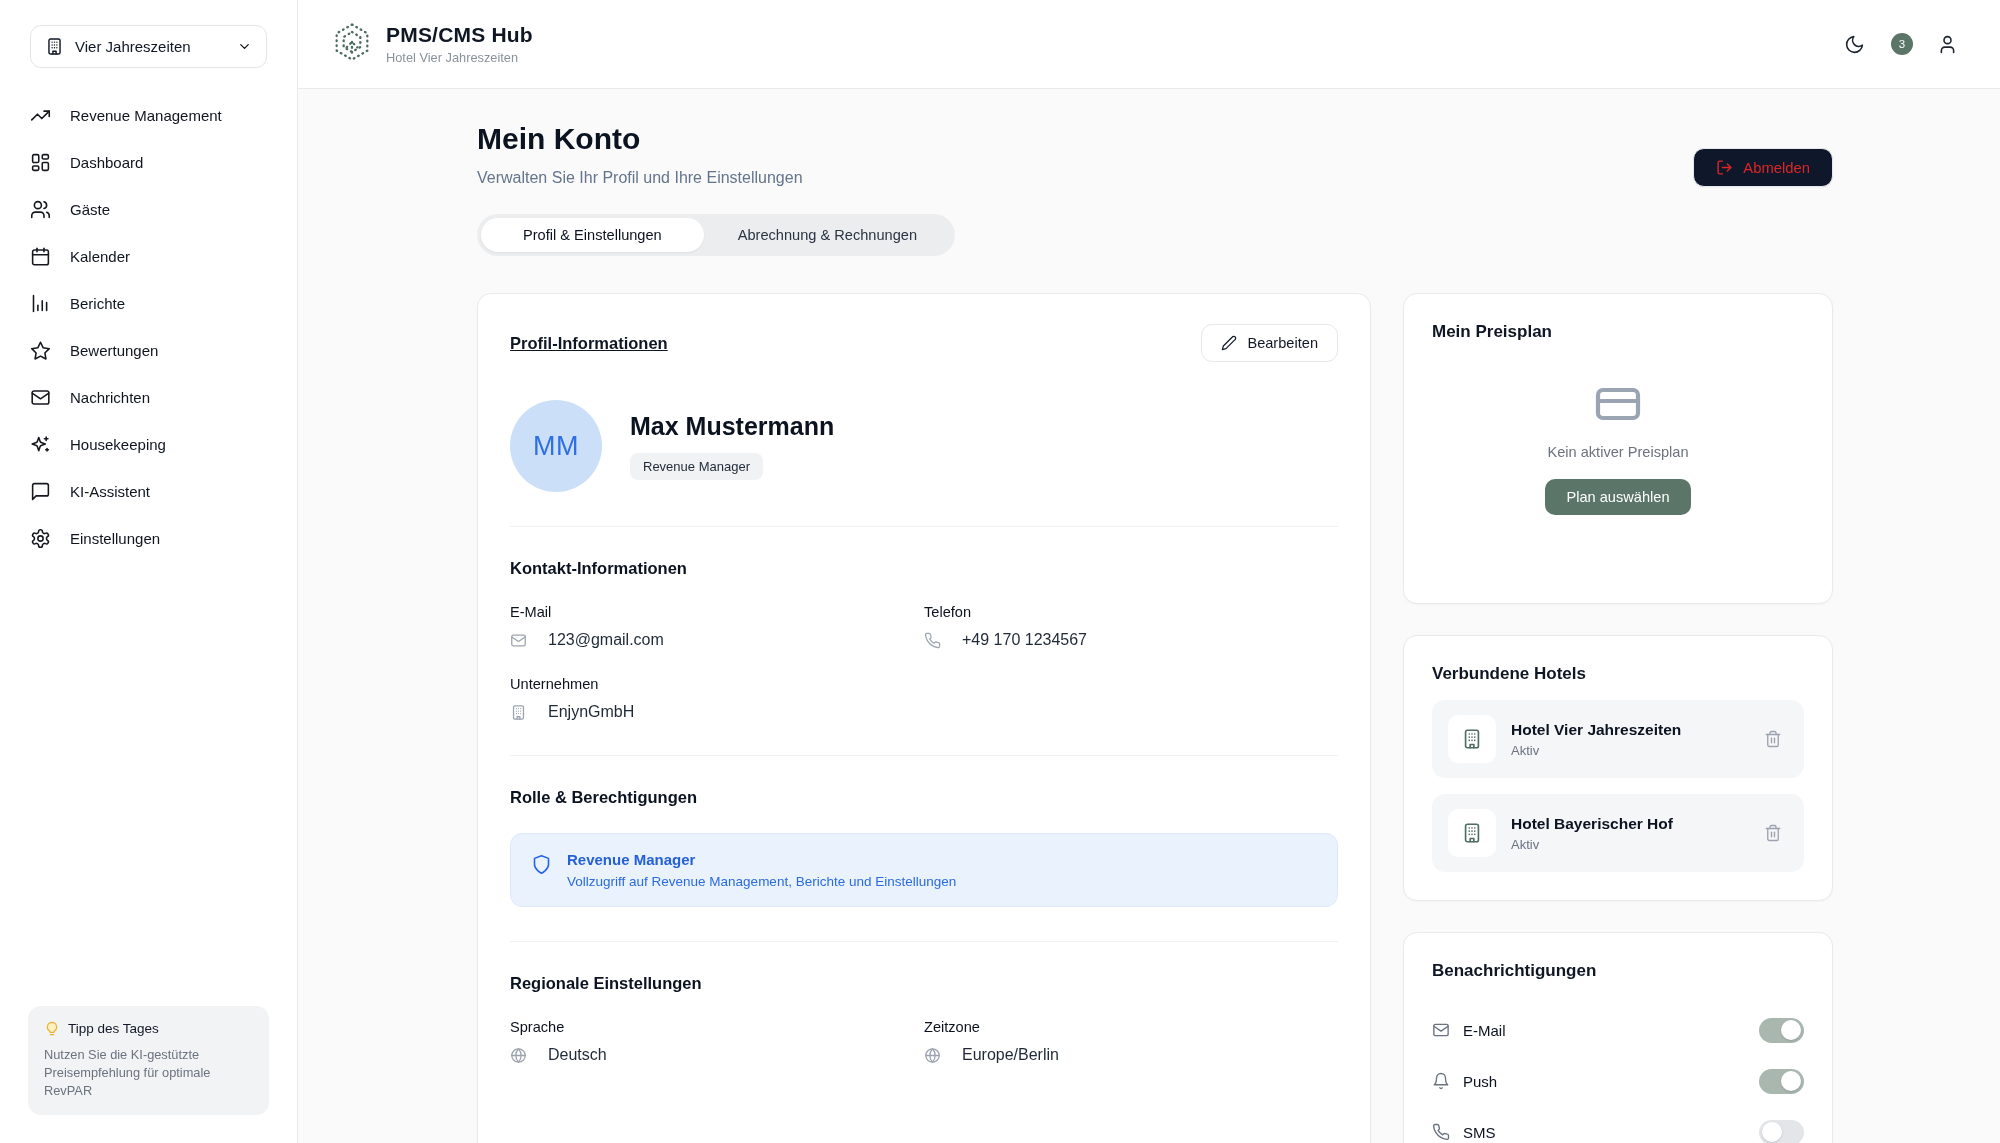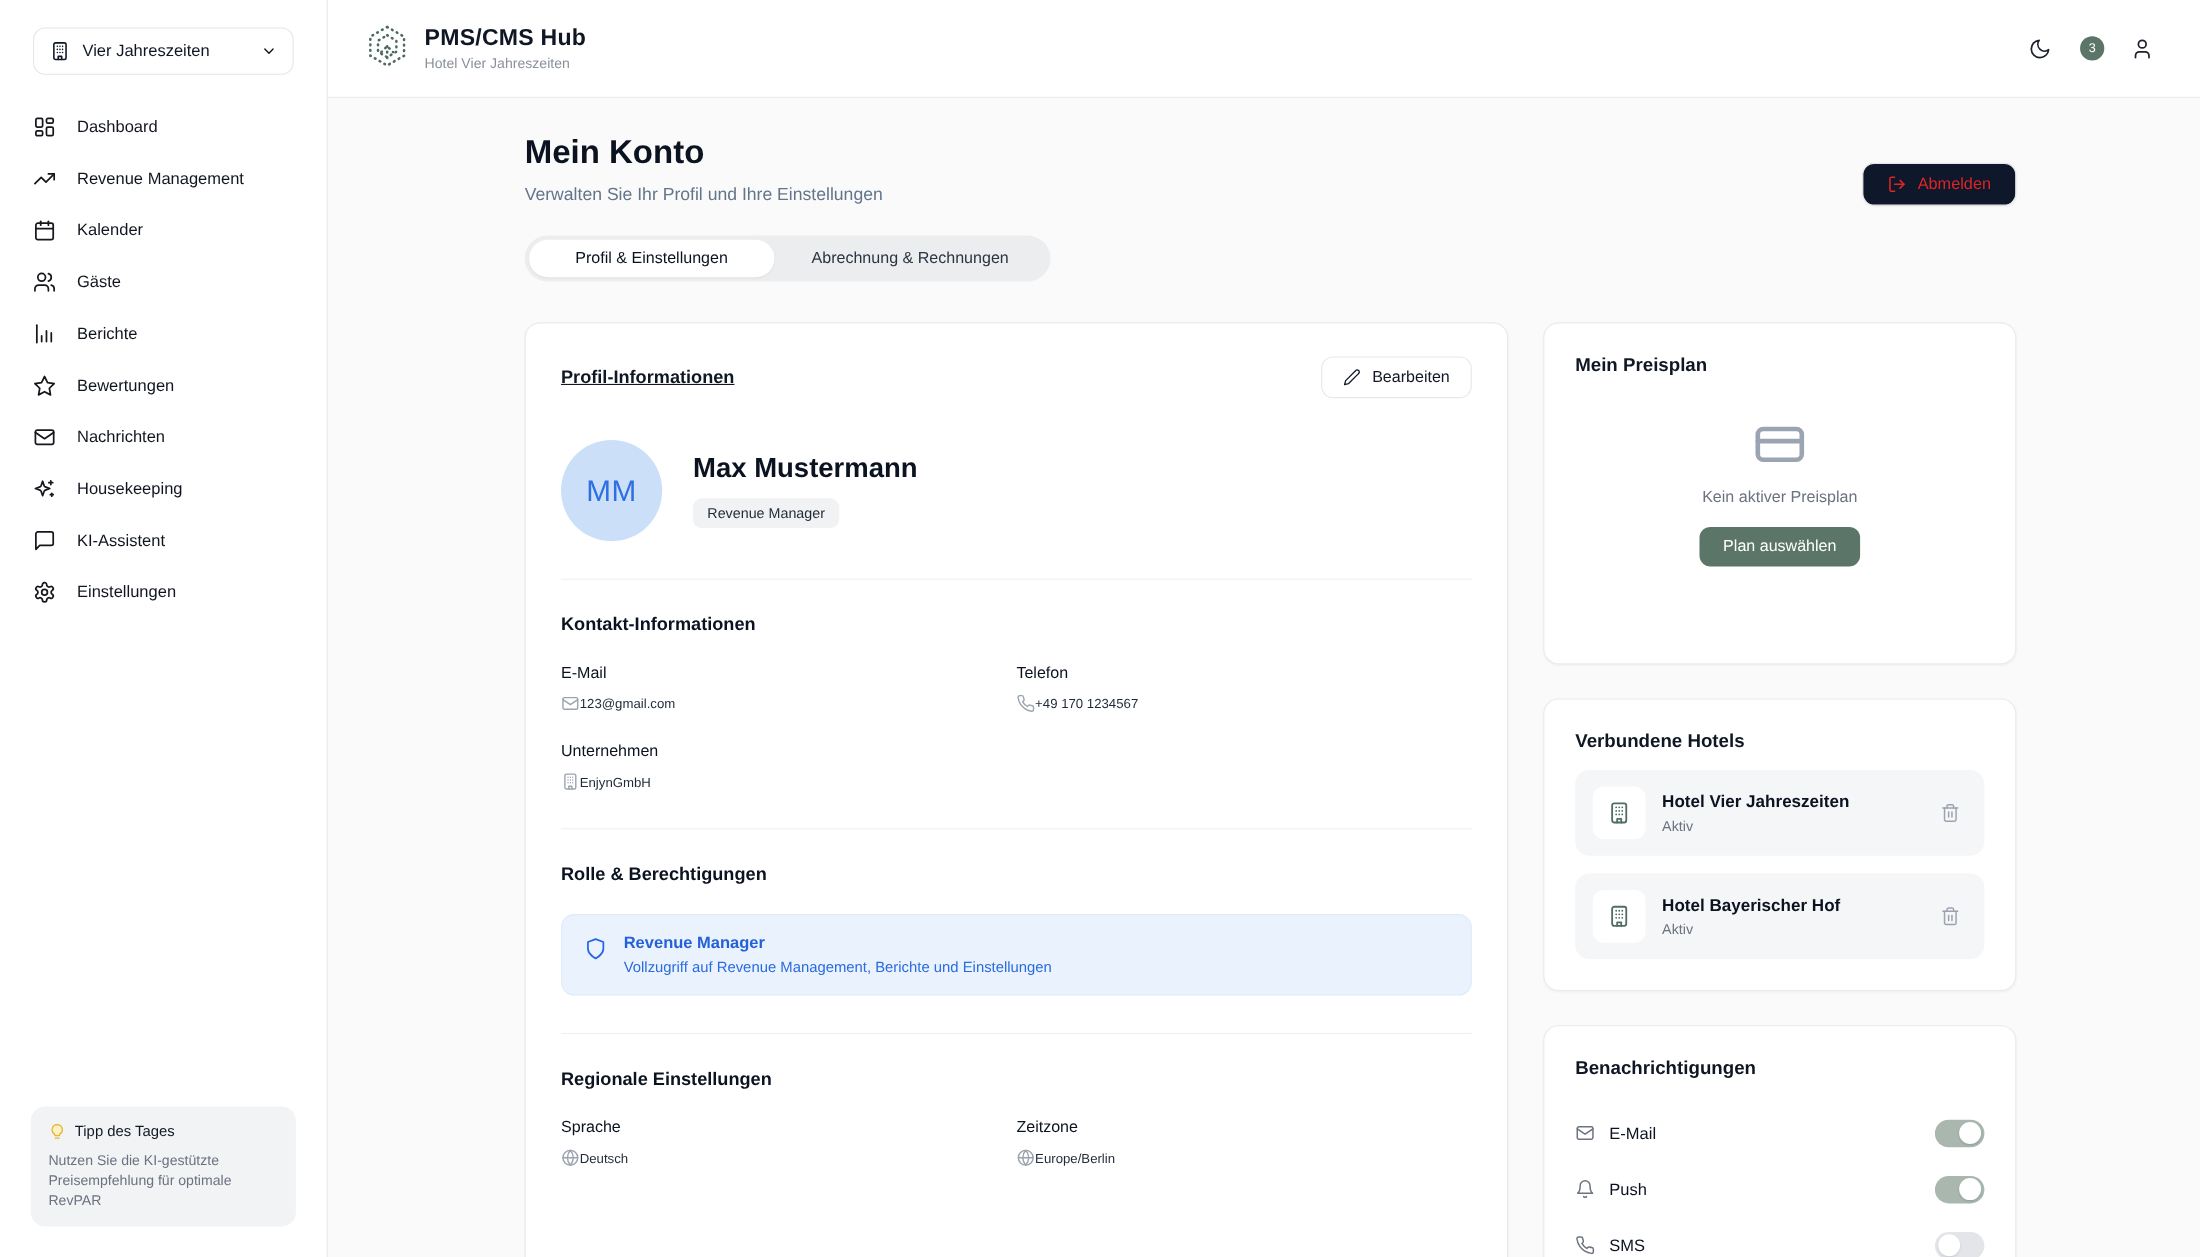--- a/index.html
+++ b/index.html
@@ -64,21 +64,21 @@
   .profile-row{display:flex;align-items:center;gap:28px;margin-top:38px;}
   .avatar{width:92px;height:92px;border-radius:50%;background:var(--avatar-bg);color:var(--avatar-text);
     display:flex;align-items:center;justify-content:center;font-size:27px;font-weight:500;letter-spacing:.5px;}
   .person-name{font-size:25px;font-weight:600;color:#0b1220;}
   .role-pill{display:inline-block;margin-top:12px;background:#f1f2f4;border-radius:8px;padding:6px 13px;
     font-size:13px;font-weight:500;color:#1f2937;}
   .section{margin-top:34px;border-top:1px solid #eef0f2;padding-top:32px;}
   .section-title{font-size:16.5px;font-weight:600;color:#0b1220;}
   .field-grid{display:grid;grid-template-columns:1fr 1fr;row-gap:27px;margin-top:26px;}
   .field-label{font-size:14.6px;color:#0b1220;}
-  .field-value{display:flex;align-items:center;gap:0;margin-top:11px;font-size:12px;color:#1f2937;}
+  .field-value{display:flex;align-items:center;gap:21px;margin-top:11px;font-size:16px;color:#1f2937;}
   .field-value .ic{width:17px;height:17px;color:#9ca3af;}
   .role-box{margin-top:26px;background:var(--role-bg);border:1px solid #ddeafc;border-radius:12px;
     padding:17px 20px;display:flex;gap:15px;align-items:flex-start;cursor:default;}
   .role-box .ic{width:21px;height:21px;color:var(--role-text);margin-top:3px;}
   .role-name{font-size:15px;font-weight:600;color:#2460d8;}
   .role-desc{font-size:13.5px;color:#2b6be0;margin-top:6px;}
 
   
   .right-col{width:430px;display:flex;flex-direction:column;gap:31px;}
   .plan-card{padding:28px;height:311px;}
@@ -126,58 +126,58 @@
         <svg width="15" height="15" viewBox="0 0 24 24" fill="none" stroke="#111" stroke-width="2" stroke-linecap="round" stroke-linejoin="round">
             <polyline points="6 9 12 15 18 9"></polyline>
           </svg>
       </span>
     </div>
 
     <nav class="nav">
       <div class="nav-item">
         <span class="ic">
             <svg viewBox="0 0 24 24" fill="none" stroke="currentColor" stroke-width="1.8" stroke-linecap="round" stroke-linejoin="round">
+              <polyline points="22 7 13.5 15.5 8.5 10.5 2 17"></polyline>
+              <polyline points="16 7 22 7 22 13"></polyline>
+            </svg>
+          </span>
+        <span>Revenue Management</span>
+      </div>
+      <div class="nav-item">
+        <span class="ic">
+            <svg viewBox="0 0 24 24" fill="none" stroke="currentColor" stroke-width="1.8" stroke-linecap="round" stroke-linejoin="round">
               <rect x="3" y="3" width="7" height="9" rx="1.5"></rect>
               <rect x="14" y="3" width="7" height="5" rx="1.5"></rect>
               <rect x="14" y="12" width="7" height="9" rx="1.5"></rect>
               <rect x="3" y="16" width="7" height="5" rx="1.5"></rect>
             </svg>
           </span>
         <span>Dashboard</span>
       </div>
       <div class="nav-item">
         <span class="ic">
             <svg viewBox="0 0 24 24" fill="none" stroke="currentColor" stroke-width="1.8" stroke-linecap="round" stroke-linejoin="round">
-              <polyline points="22 7 13.5 15.5 8.5 10.5 2 17"></polyline>
-              <polyline points="16 7 22 7 22 13"></polyline>
-            </svg>
-          </span>
-        <span>Revenue Management</span>
+              <path d="M16 21v-2a4 4 0 0 0-4-4H6a4 4 0 0 0-4 4v2"></path>
+              <circle cx="9" cy="7" r="4"></circle>
+              <path d="M22 21v-2a4 4 0 0 0-3-3.87"></path>
+              <path d="M16 3.13a4 4 0 0 1 0 7.75"></path>
+            </svg>
+          </span>
+        <span>Gäste</span>
       </div>
       <div class="nav-item">
         <span class="ic">
             <svg viewBox="0 0 24 24" fill="none" stroke="currentColor" stroke-width="1.8" stroke-linecap="round" stroke-linejoin="round">
               <rect x="3" y="4.5" width="18" height="17" rx="2"></rect>
               <line x1="16" y1="2.5" x2="16" y2="6.5"></line>
               <line x1="8" y1="2.5" x2="8" y2="6.5"></line>
               <line x1="3" y1="10" x2="21" y2="10"></line>
             </svg>
           </span>
         <span>Kalender</span>
-      </div>
-      <div class="nav-item">
-        <span class="ic">
-            <svg viewBox="0 0 24 24" fill="none" stroke="currentColor" stroke-width="1.8" stroke-linecap="round" stroke-linejoin="round">
-              <path d="M16 21v-2a4 4 0 0 0-4-4H6a4 4 0 0 0-4 4v2"></path>
-              <circle cx="9" cy="7" r="4"></circle>
-              <path d="M22 21v-2a4 4 0 0 0-3-3.87"></path>
-              <path d="M16 3.13a4 4 0 0 1 0 7.75"></path>
-            </svg>
-          </span>
-        <span>Gäste</span>
       </div>
       <div class="nav-item">
         <span class="ic">
             <svg viewBox="0 0 24 24" fill="none" stroke="currentColor" stroke-width="1.8" stroke-linecap="round" stroke-linejoin="round">
               <path d="M4 3v18"></path>
               <path d="M9 20v-6"></path>
               <path d="M14 20V9"></path>
               <path d="M19 20v-9"></path>
             </svg>
           </span>

